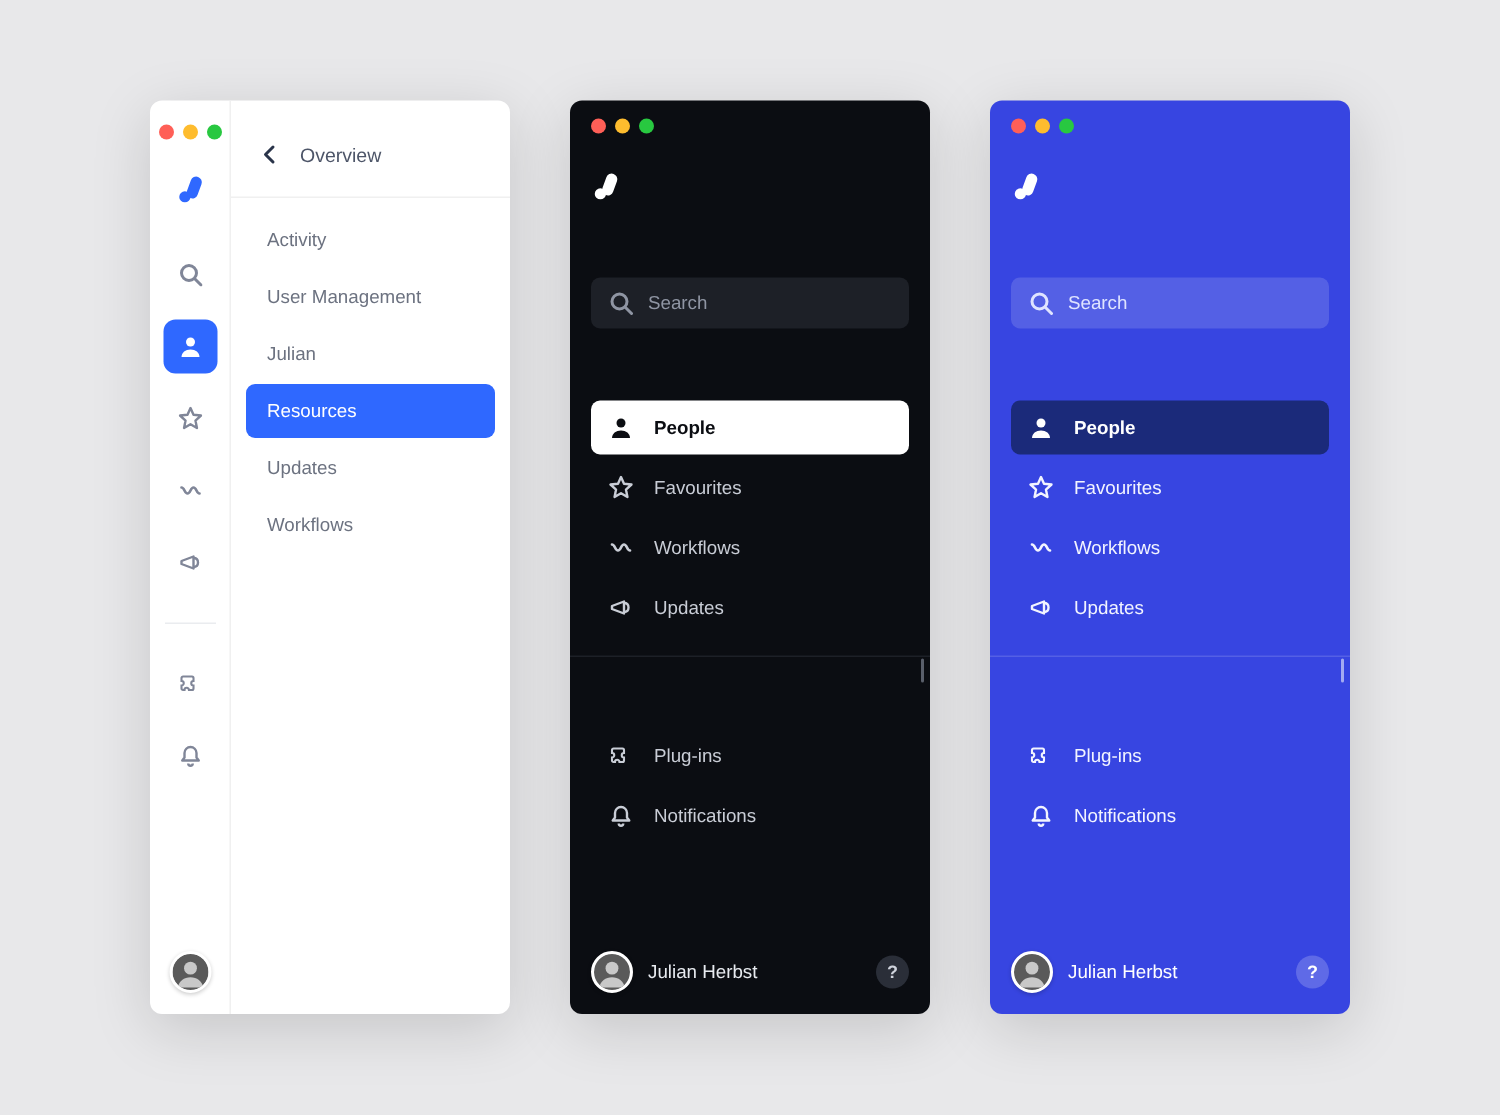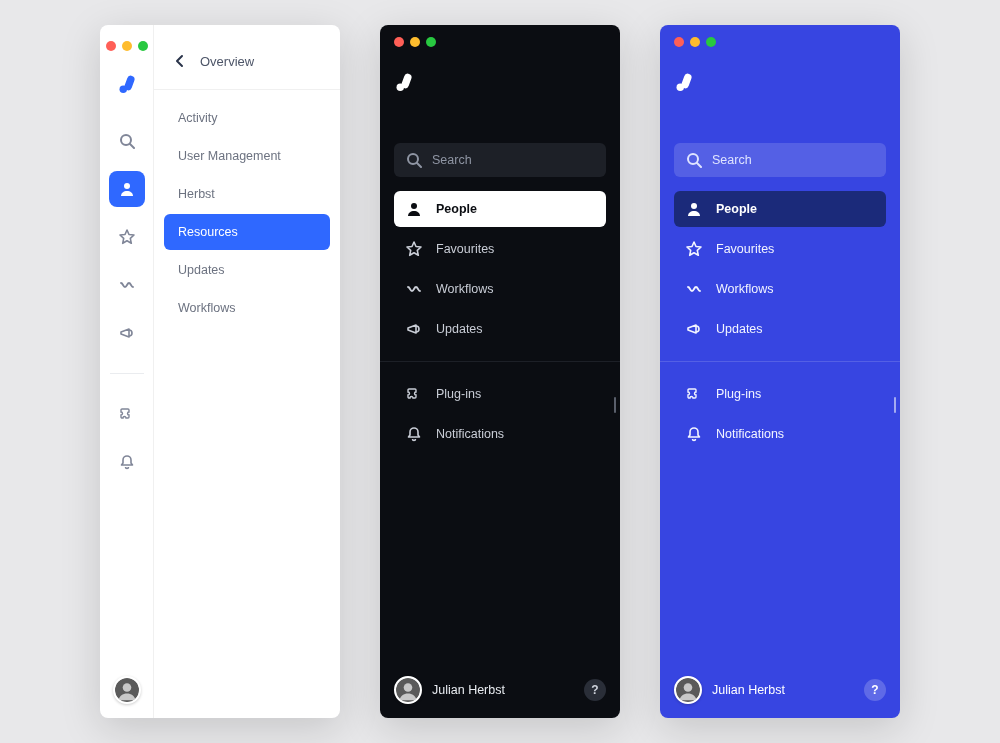--- a/index.html
+++ b/index.html
@@ -10,21 +10,21 @@
   height: 743px;
   display: flex;
   justify-content: center;
   align-items: center;
   gap: 40px;
   padding: 0 30px;
 }
 
 .panel {
   width: 240px;
-  height: 693px;
+  height: 609px;
   border-radius: 8px;
   box-shadow: 0 10px 40px rgba(0,0,0,0.15);
   display: flex;
   flex-direction: column;
   position: relative;
   overflow: hidden;
 }
 
 
 .panel.light { background: #fff; display: flex; flex-direction: row; }
@@ -80,21 +80,21 @@
 .panel.blue { background:#3745e1; color:#f4f6ff; }
 .p-head { padding:12px 14px 8px 14px; }
 .p-head .traffic { padding:0 0 18px 0; }
 .search {
   display:flex; align-items:center; gap:10px;
   border-radius:6px; padding:9px 12px; font-size:12.5px;
   margin:14px;
 }
 .panel.dark .search { background:#1d2027; color:#8f95a3; }
 .panel.blue .search { background:rgba(255,255,255,0.15); color:#dfe4ff; }
-.nav { display:flex; flex-direction:column; padding:0 14px; gap:4px; }
+.nav { display:flex; flex-direction:column; padding:0 14px; gap:4px;margin-top:34px; }
 .nav-item {
   display:flex; align-items:center; gap:14px;
   padding:10px 12px; border-radius:6px; font-size:12.5px; cursor:pointer;
 }
 .panel.dark .nav-item { color:#c9cdd6; }
 .panel.blue .nav-item { color:#f2f4ff; }
 .nav-item.active { font-weight:600; }
 .panel.dark .nav-item.active { background:#fff; color:#0b0d12; }
 .panel.blue .nav-item.active { background:#1b2a7a; color:#fff; }
 .divider { height:1px; margin:14px 0; }
@@ -242,21 +242,21 @@
       <span class="ico back-arrow">
           <svg viewBox="0 0 16 16">
             <use href="#i-back"></use>
           </svg>
         </span>
       <span>Overview</span>
     </div>
     <div class="submenu-list">
       <div class="submenu-item">Activity</div>
       <div class="submenu-item">User Management</div>
-      <div class="submenu-item">Herbst</div>
+      <div class="submenu-item">Julian</div>
       <div class="submenu-item active">Resources</div>
       <div class="submenu-item">Updates</div>
       <div class="submenu-item">Workflows</div>
     </div>
   </div>
 </div>
 
 <div class="panel dark">
   <div class="p-head">
     <div class="traffic">

